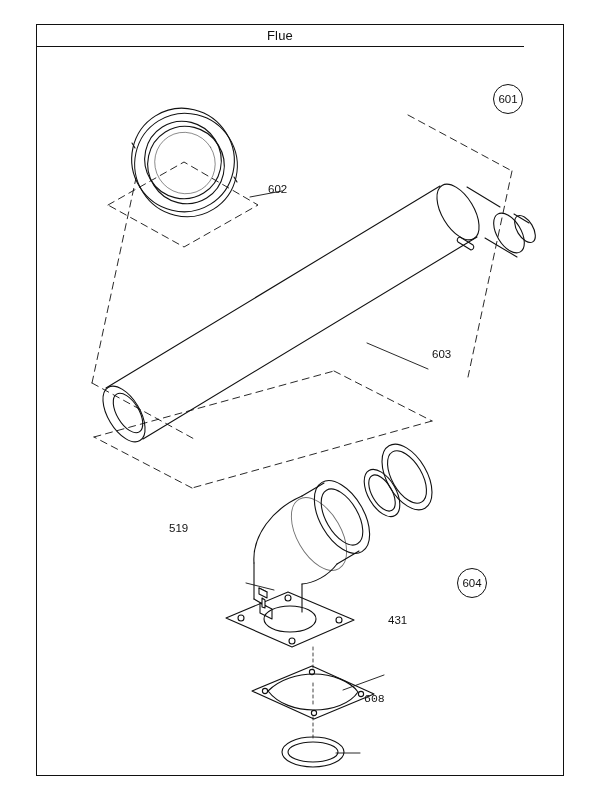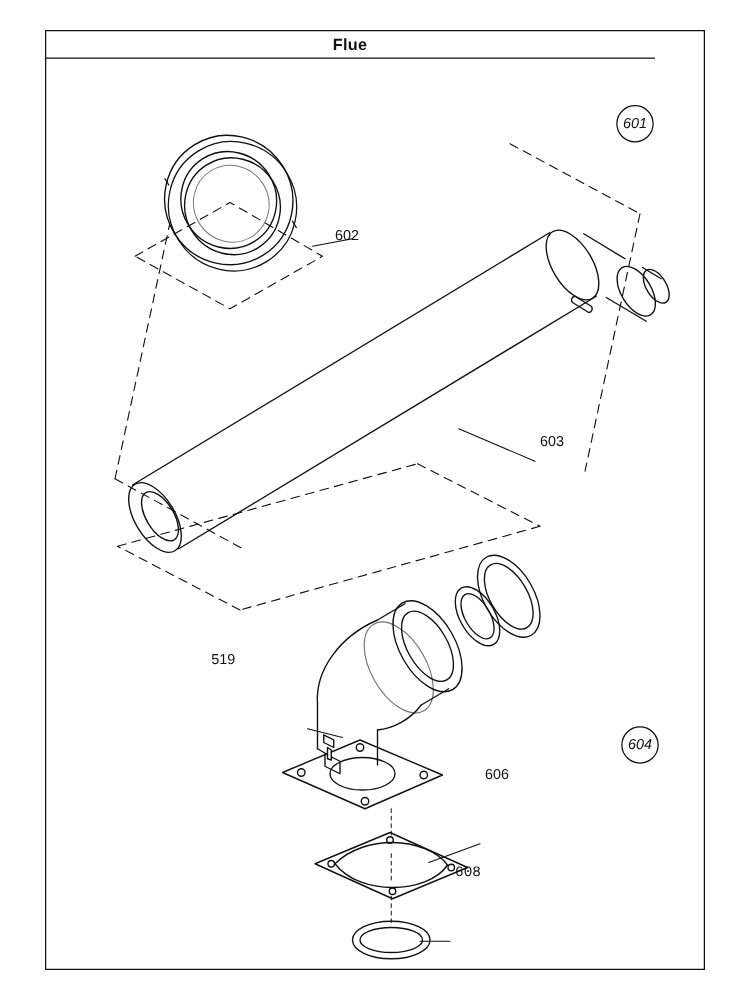--- a/index.html
+++ b/index.html
@@ -33,21 +33,20 @@
     position: absolute;
     left: 36px;
     top: 24px;
     width: 488px;
     height: 23px;
     border-bottom: 1.2px solid #111111;
     box-sizing: border-box;
     display: flex;
     align-items: center;
     justify-content: center;
-    font-weight: bold;
   }
   .title-text {
     font-size: 13px;
     letter-spacing: 0.2px;
     color: #111111;
   }
   #artboard {
     position: absolute;
     left: 36px;
     top: 47px;
@@ -74,21 +73,20 @@
     height: 30px;
     border: 1.3px solid #111111;
     border-radius: 50%;
     box-sizing: border-box;
     display: flex;
     align-items: center;
     justify-content: center;
     font-size: 11.5px;
     color: #111111;
     background: #ffffff;
-    font-style: italic;
   }
 </style>
 </head>
 <body>
 
 <div id="page">
 
   <div class="frame-outer"></div>
 
   <div class="title-bar">
@@ -212,21 +210,21 @@
           <path d="M 331 296 L 392 322"></path>
           <path d="M 238 543 L 210 536"></path>
           <path d="M 307 643 L 348 628"></path>
           <path d="M 300 706 L 324 706"></path>
         </g>
       </g>
     </svg>
 
     <div class="callout" style="left:232px; top:136px;text-align:right;">602</div>
     <div class="callout" style="left:396px; top:301px;">603</div>
-    <div class="callout" style="left:352px; top:567px;">606</div>
+    <div class="callout" style="left:352px; top:567px;">431</div>
     <div class="callout" style="left:133px; top:475px;">519</div>
     <div class="callout" style="left:328px; top:645px;font-family:Liberation Mono, monospace;">608</div>
 
     <div class="balloon" style="left:457px; top:37px;">601</div>
-    <div class="balloon" style="left:421px; top:534px;margin-left:40px;">604</div>
+    <div class="balloon" style="left:421px; top:521px;">604</div>
 
   </div>
 </div>
 
 </body></html>

